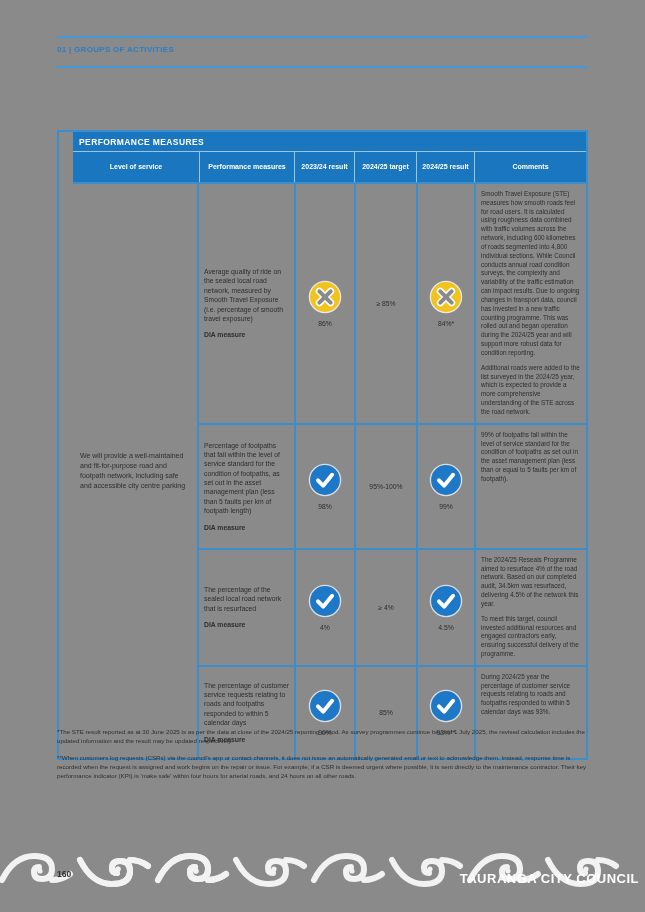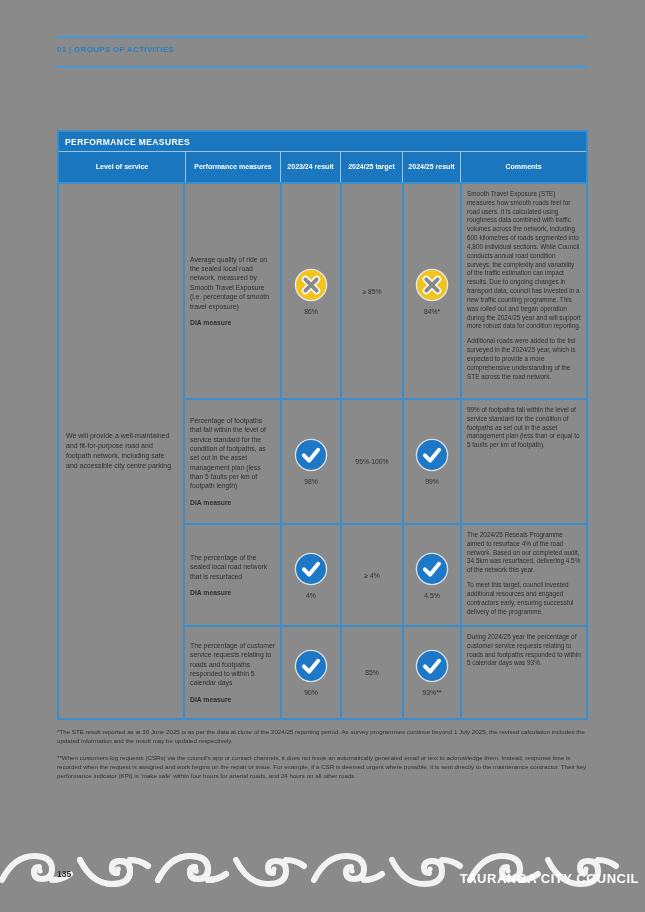--- a/index.html
+++ b/index.html
@@ -13,21 +13,21 @@
   #rule-top{top:36px;}
   #rule-bottom{top:66px;}
   .section-heading{
     position:absolute;left:57px;top:45px;font-size:8px;font-weight:bold;
     color:#2d7fc3;letter-spacing:.3px;
   }
 
   
   .perf-table{
     position:absolute;left:57px;top:130px;width:531px;
-    border:2px solid #3c8dcc;box-sizing:border-box;
+    border:2px solid #3c8dcc;box-sizing:border-box;padding-left:14px;
   }
   .table-title{
     background:#1b76c0;color:#fff;font-size:8.5px;font-weight:bold;
     padding:5px 6px 4px 6px;letter-spacing:.4px;border-bottom:1px solid #9cc4e4;
   }
   .table-header{display:flex;background:#1b76c0;}
   .th{
     color:#fff;font-weight:bold;font-size:7px;line-height:1.3;
     display:flex;align-items:center;justify-content:center;text-align:center;
     padding:5px 3px;box-sizing:border-box;border-left:1px solid #9cc4e4;min-height:30px;
@@ -251,14 +251,14 @@
     <use href="#koru" x="156" y="0" transform="translate(156,0) translate(-156,0)" transform-origin="center"></use>
     <use href="#koru" transform="translate(156,0)"></use>
     <use href="#koru" transform="translate(234,48) scale(1,-1)"></use>
     <use href="#koru" transform="translate(312,0)"></use>
     <use href="#koru" transform="translate(390,48) scale(1,-1)"></use>
     <use href="#koru" transform="translate(468,0)"></use>
     <use href="#koru" transform="translate(546,48) scale(1,-1)"></use>
     <use href="#koru" transform="translate(78,48) scale(1,-1)"></use>
   </svg>
 </div>
-<div class="page-number">135</div>
+<div class="page-number">160</div>
 <div class="brand">TAURANGA CITY COUNCIL</div>
 
 </body></html>

